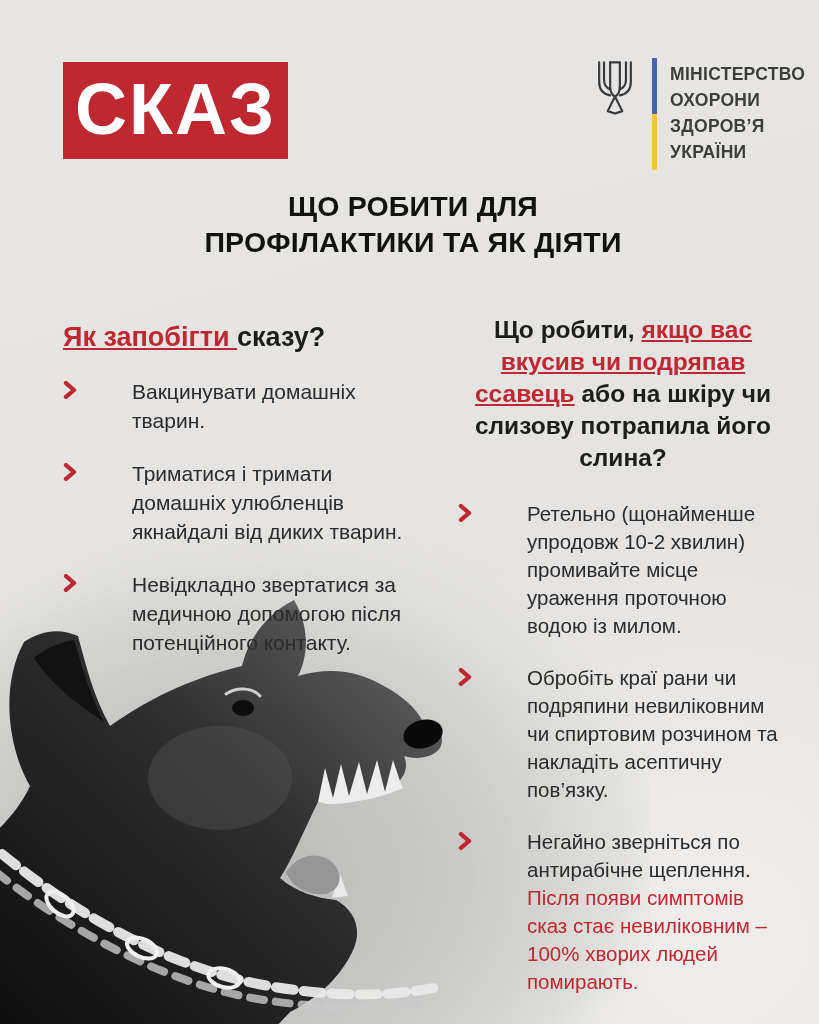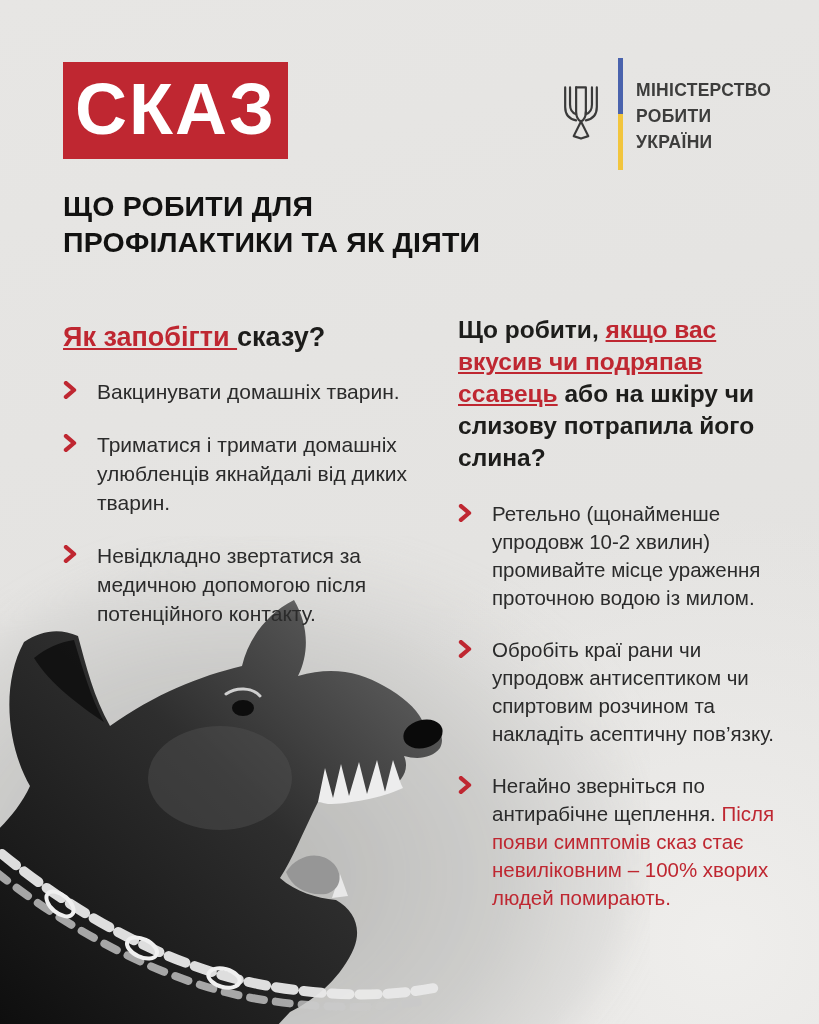--- a/index.html
+++ b/index.html
@@ -29,52 +29,52 @@
     background:var(--red);
     display:flex;align-items:center;justify-content:center;
   }
   .badge-label{
     color:#fff;font-size:72px;font-weight:800;letter-spacing:2px;line-height:1;
     transform:translateY(-2px);
   }
 
   
   .logo{
-    position:absolute;left:556px;top:58px;display:flex;align-items:center;
+    position:absolute;left:590px;top:58px;display:flex;align-items:flex-start;
   }
   .trident{width:50px;height:56px;margin-top:2px;}
   .flag-bar{width:5px;height:112px;margin-left:12px;display:flex;flex-direction:column;}
   .flag-bar .blue{flex:1;background:#4a63ad;}
   .flag-bar .yellow{flex:1;background:#f2c53d;}
   .ministry-text{margin-left:13px;padding-top:3px;}
   .ministry-line{
     font-size:17.5px;font-weight:700;color:#3d3d3c;line-height:26px;letter-spacing:.3px;
   }
 
   
-  .main-heading{position:absolute;left:63px;top:188px;width:700px;}
+  .main-heading{position:absolute;left:63px;top:188px;width:700px;text-align:center;}
   .main-heading .hline{
     font-size:28.5px;font-weight:800;color:#121211;line-height:36px;letter-spacing:.2px;
   }
 
   
   .col{position:absolute;}
   .col-left{left:63px;top:320px;width:345px;}
   .col-right{left:458px;top:314px;width:330px;}
 
   .col-heading{font-weight:800;line-height:1.3;margin-bottom:22px;}
   .col-left  .col-heading{font-size:27px;}
-  .col-right .col-heading{font-size:24.5px;line-height:32px;margin-bottom:26px;}
+  .col-right .col-heading{font-size:24.5px;line-height:32px;margin-bottom:26px;text-align:center;}
 
   .seg-red{color:var(--red);text-decoration:underline;}
   .seg-dark{color:var(--dark);}
   .seg-normal{color:var(--body);}
   .seg-red-bold{color:var(--red);font-weight:400;}
 
-  .bullet{display:flex;margin-bottom:24px;}
+  .bullet{display:flex;margin-bottom:24px;gap:35px;}
   .chev{flex:0 0 34px;padding-top:4px;}
   .bullet-text{font-size:20.5px;line-height:28px;color:var(--body);}
   .col-left .bullet-text{font-size:21px;line-height:29px;}
 
   
   .dog{
     position:absolute;left:-10px;top:536px;width:660px;height:492px;
     -webkit-mask-image:radial-gradient(115% 100% at 30% 70%, #000 55%, transparent 90%);
     mask-image:radial-gradient(115% 100% at 30% 70%, #000 55%, transparent 90%);
   }
@@ -164,21 +164,22 @@
         <path d="M16 2 v20 c0 5 2 7 4 8 c2 -1 4 -3 4 -8"></path>
         <path d="M20 30 l-6 12 l6 2 l6 -2 z"></path>
       </svg>
     </span>
     <span class="flag-bar">
       <span class="blue"></span>
       <span class="yellow"></span>
     </span>
     <span class="ministry-text">
       <div class="ministry-line">МІНІСТЕРСТВО</div>
-      <div class="ministry-line">РОБИТИ</div>
+      <div class="ministry-line">ОХОРОНИ</div>
+      <div class="ministry-line">ЗДОРОВ’Я</div>
       <div class="ministry-line">УКРАЇНИ</div>
     </span>
   </div>
 
   <div class="main-heading">
     <div class="hline">ЩО РОБИТИ ДЛЯ</div>
     <div class="hline">ПРОФІЛАКТИКИ ТА ЯК ДІЯТИ</div>
   </div>
 
   <div class="col col-left">
@@ -211,21 +212,21 @@
         <div class="bullet">
           <span class="chev"><svg viewBox="0 0 12 16" width="14" height="18">
               <path d="M2.4 1.8 L9.6 8 L2.4 14.2" fill="none" stroke="#bf2731" stroke-width="3.8" stroke-linecap="round" stroke-linejoin="round"></path>
             </svg></span>
           <p class="bullet-text"><span class="seg-normal">Ретельно (щонайменше упродовж 10-2 хвилин) промивайте місце ураження проточною водою із милом.</span></p>
         </div>
         <div class="bullet">
           <span class="chev"><svg viewBox="0 0 12 16" width="14" height="18">
               <path d="M2.4 1.8 L9.6 8 L2.4 14.2" fill="none" stroke="#bf2731" stroke-width="3.8" stroke-linecap="round" stroke-linejoin="round"></path>
             </svg></span>
-          <p class="bullet-text"><span class="seg-normal">Обробіть краї рани чи упродовж антисептиком чи спиртовим розчином та накладіть асептичну пов’язку.</span></p>
+          <p class="bullet-text"><span class="seg-normal">Обробіть краї рани чи подряпини невиліковним чи спиртовим розчином та накладіть асептичну пов’язку.</span></p>
         </div>
         <div class="bullet">
           <span class="chev"><svg viewBox="0 0 12 16" width="14" height="18">
               <path d="M2.4 1.8 L9.6 8 L2.4 14.2" fill="none" stroke="#bf2731" stroke-width="3.8" stroke-linecap="round" stroke-linejoin="round"></path>
             </svg></span>
           <p class="bullet-text"><span class="seg-normal">Негайно зверніться по антирабічне щеплення. </span><span class="seg-red-bold">Після появи симптомів сказ стає невиліковним – 100% хворих людей помирають.</span></p>
         </div>
       </div>
   </div>
 

